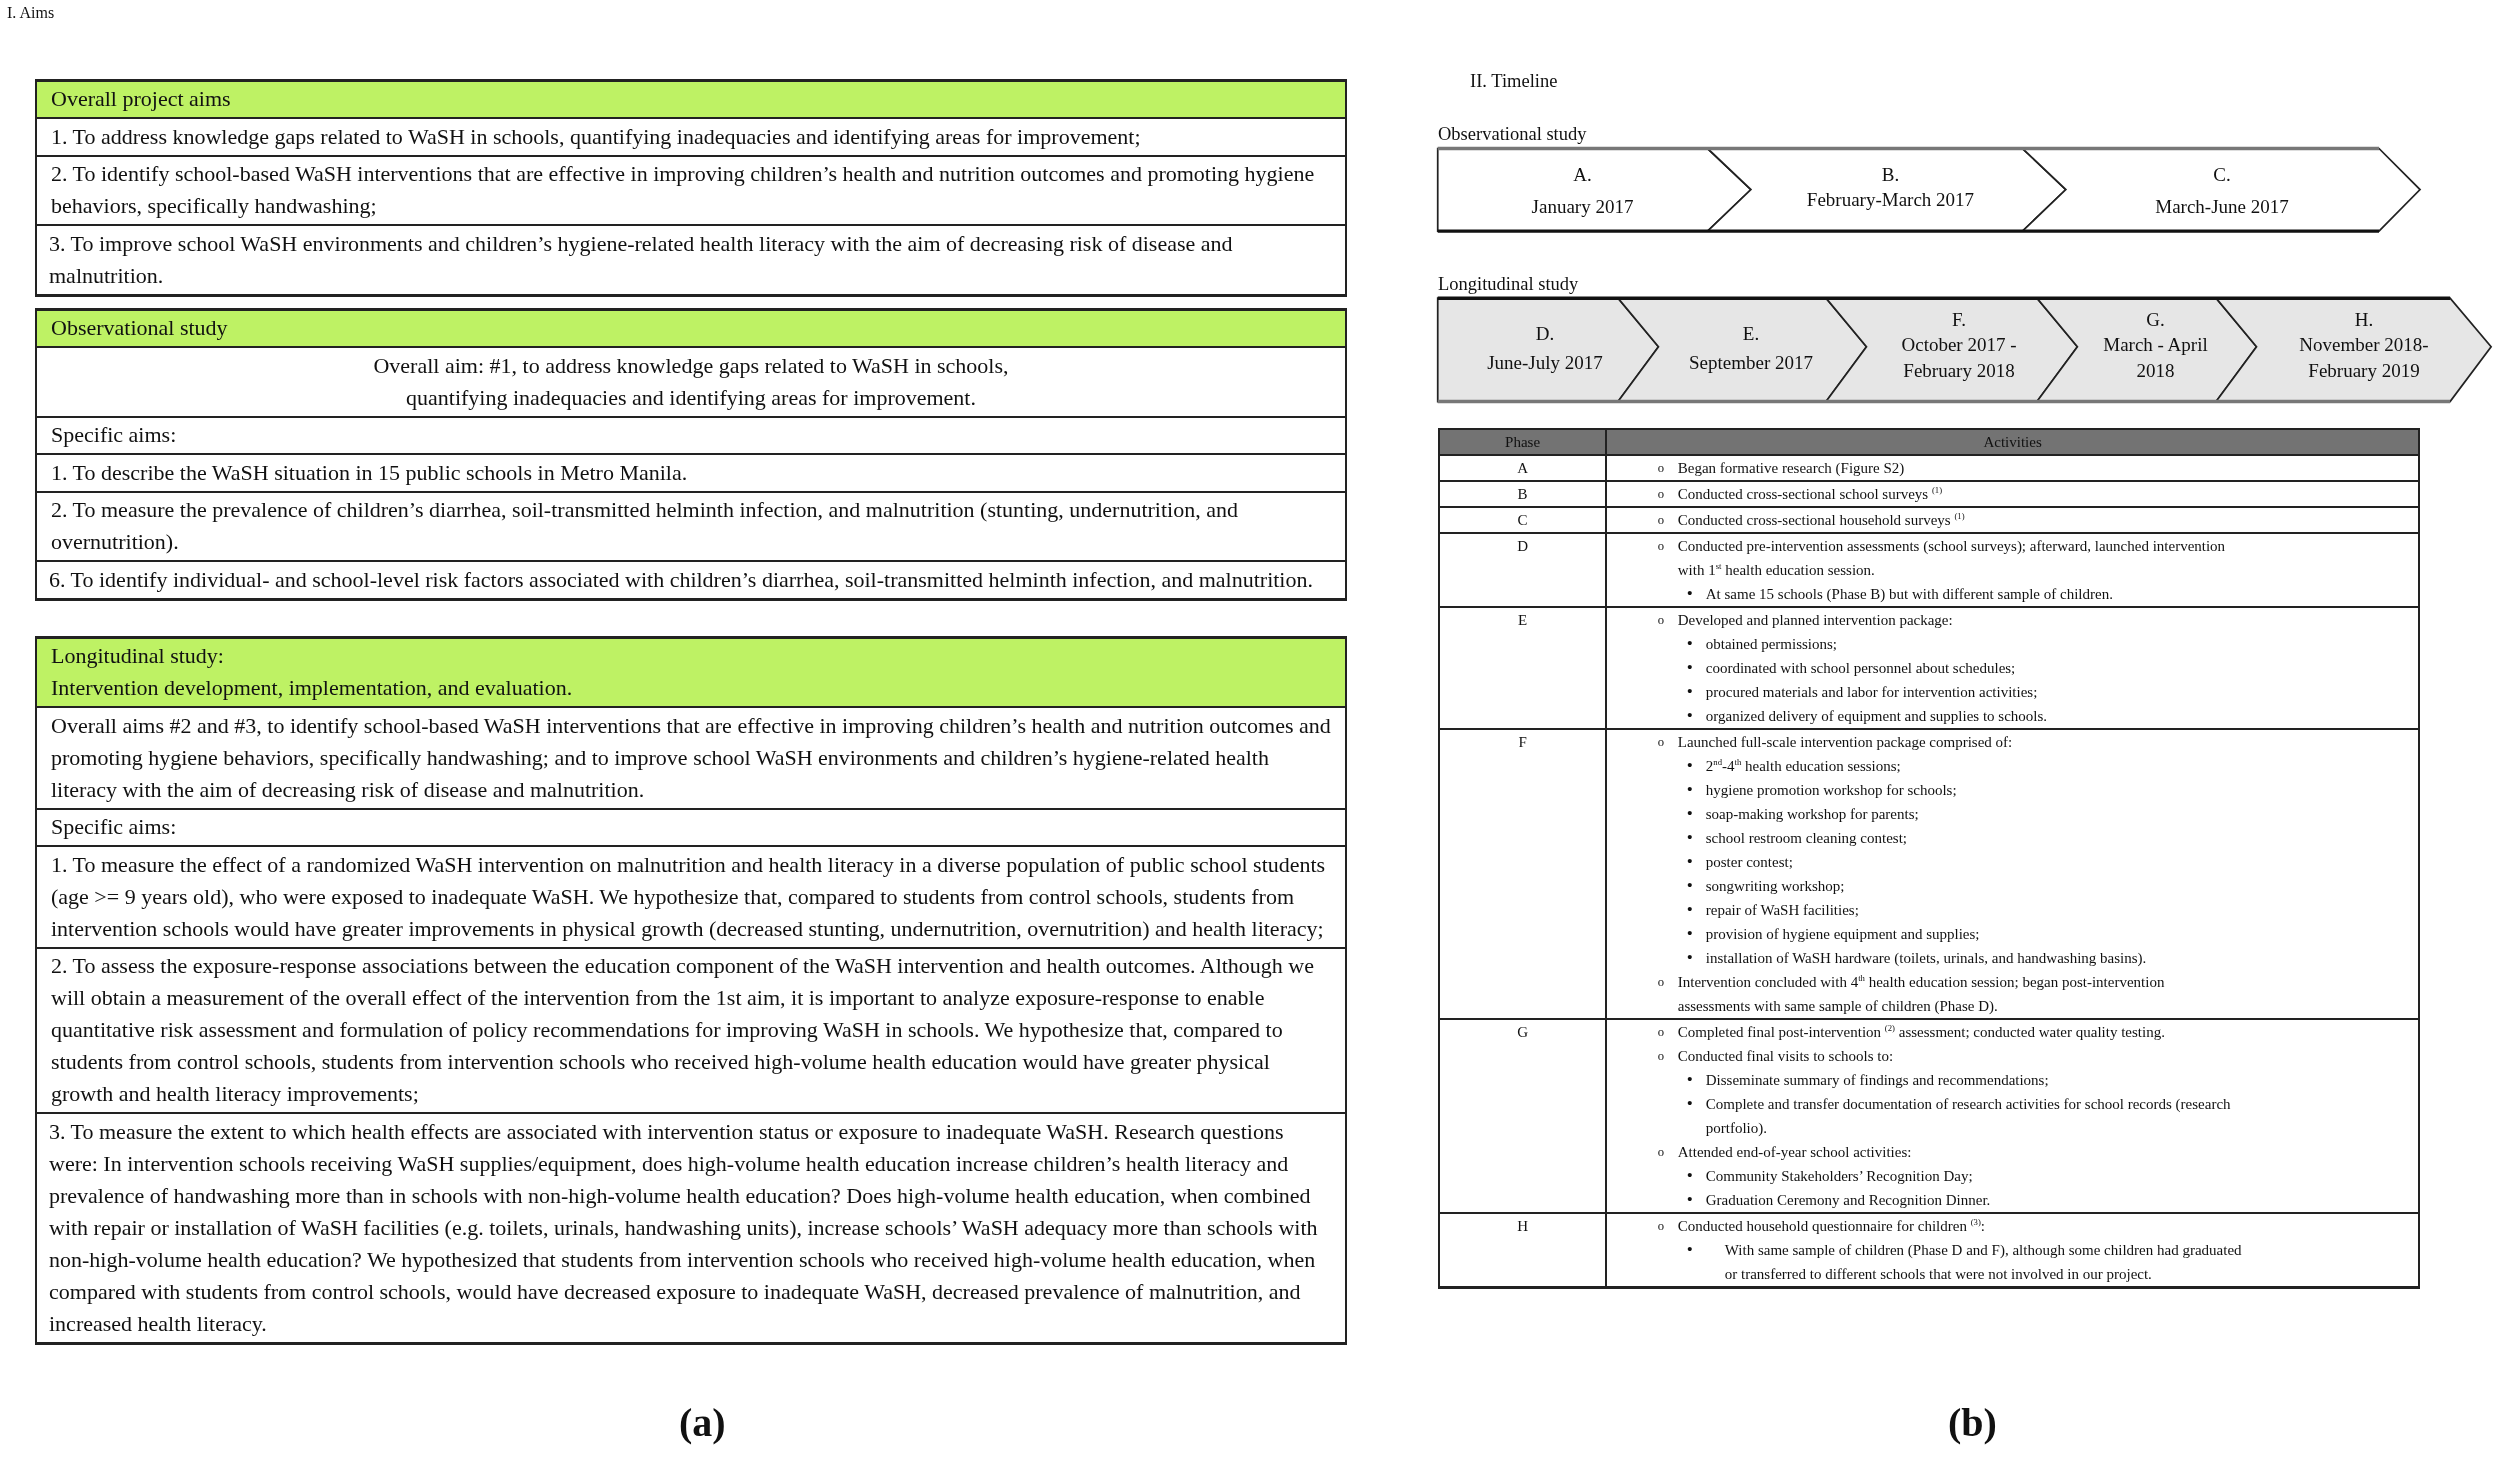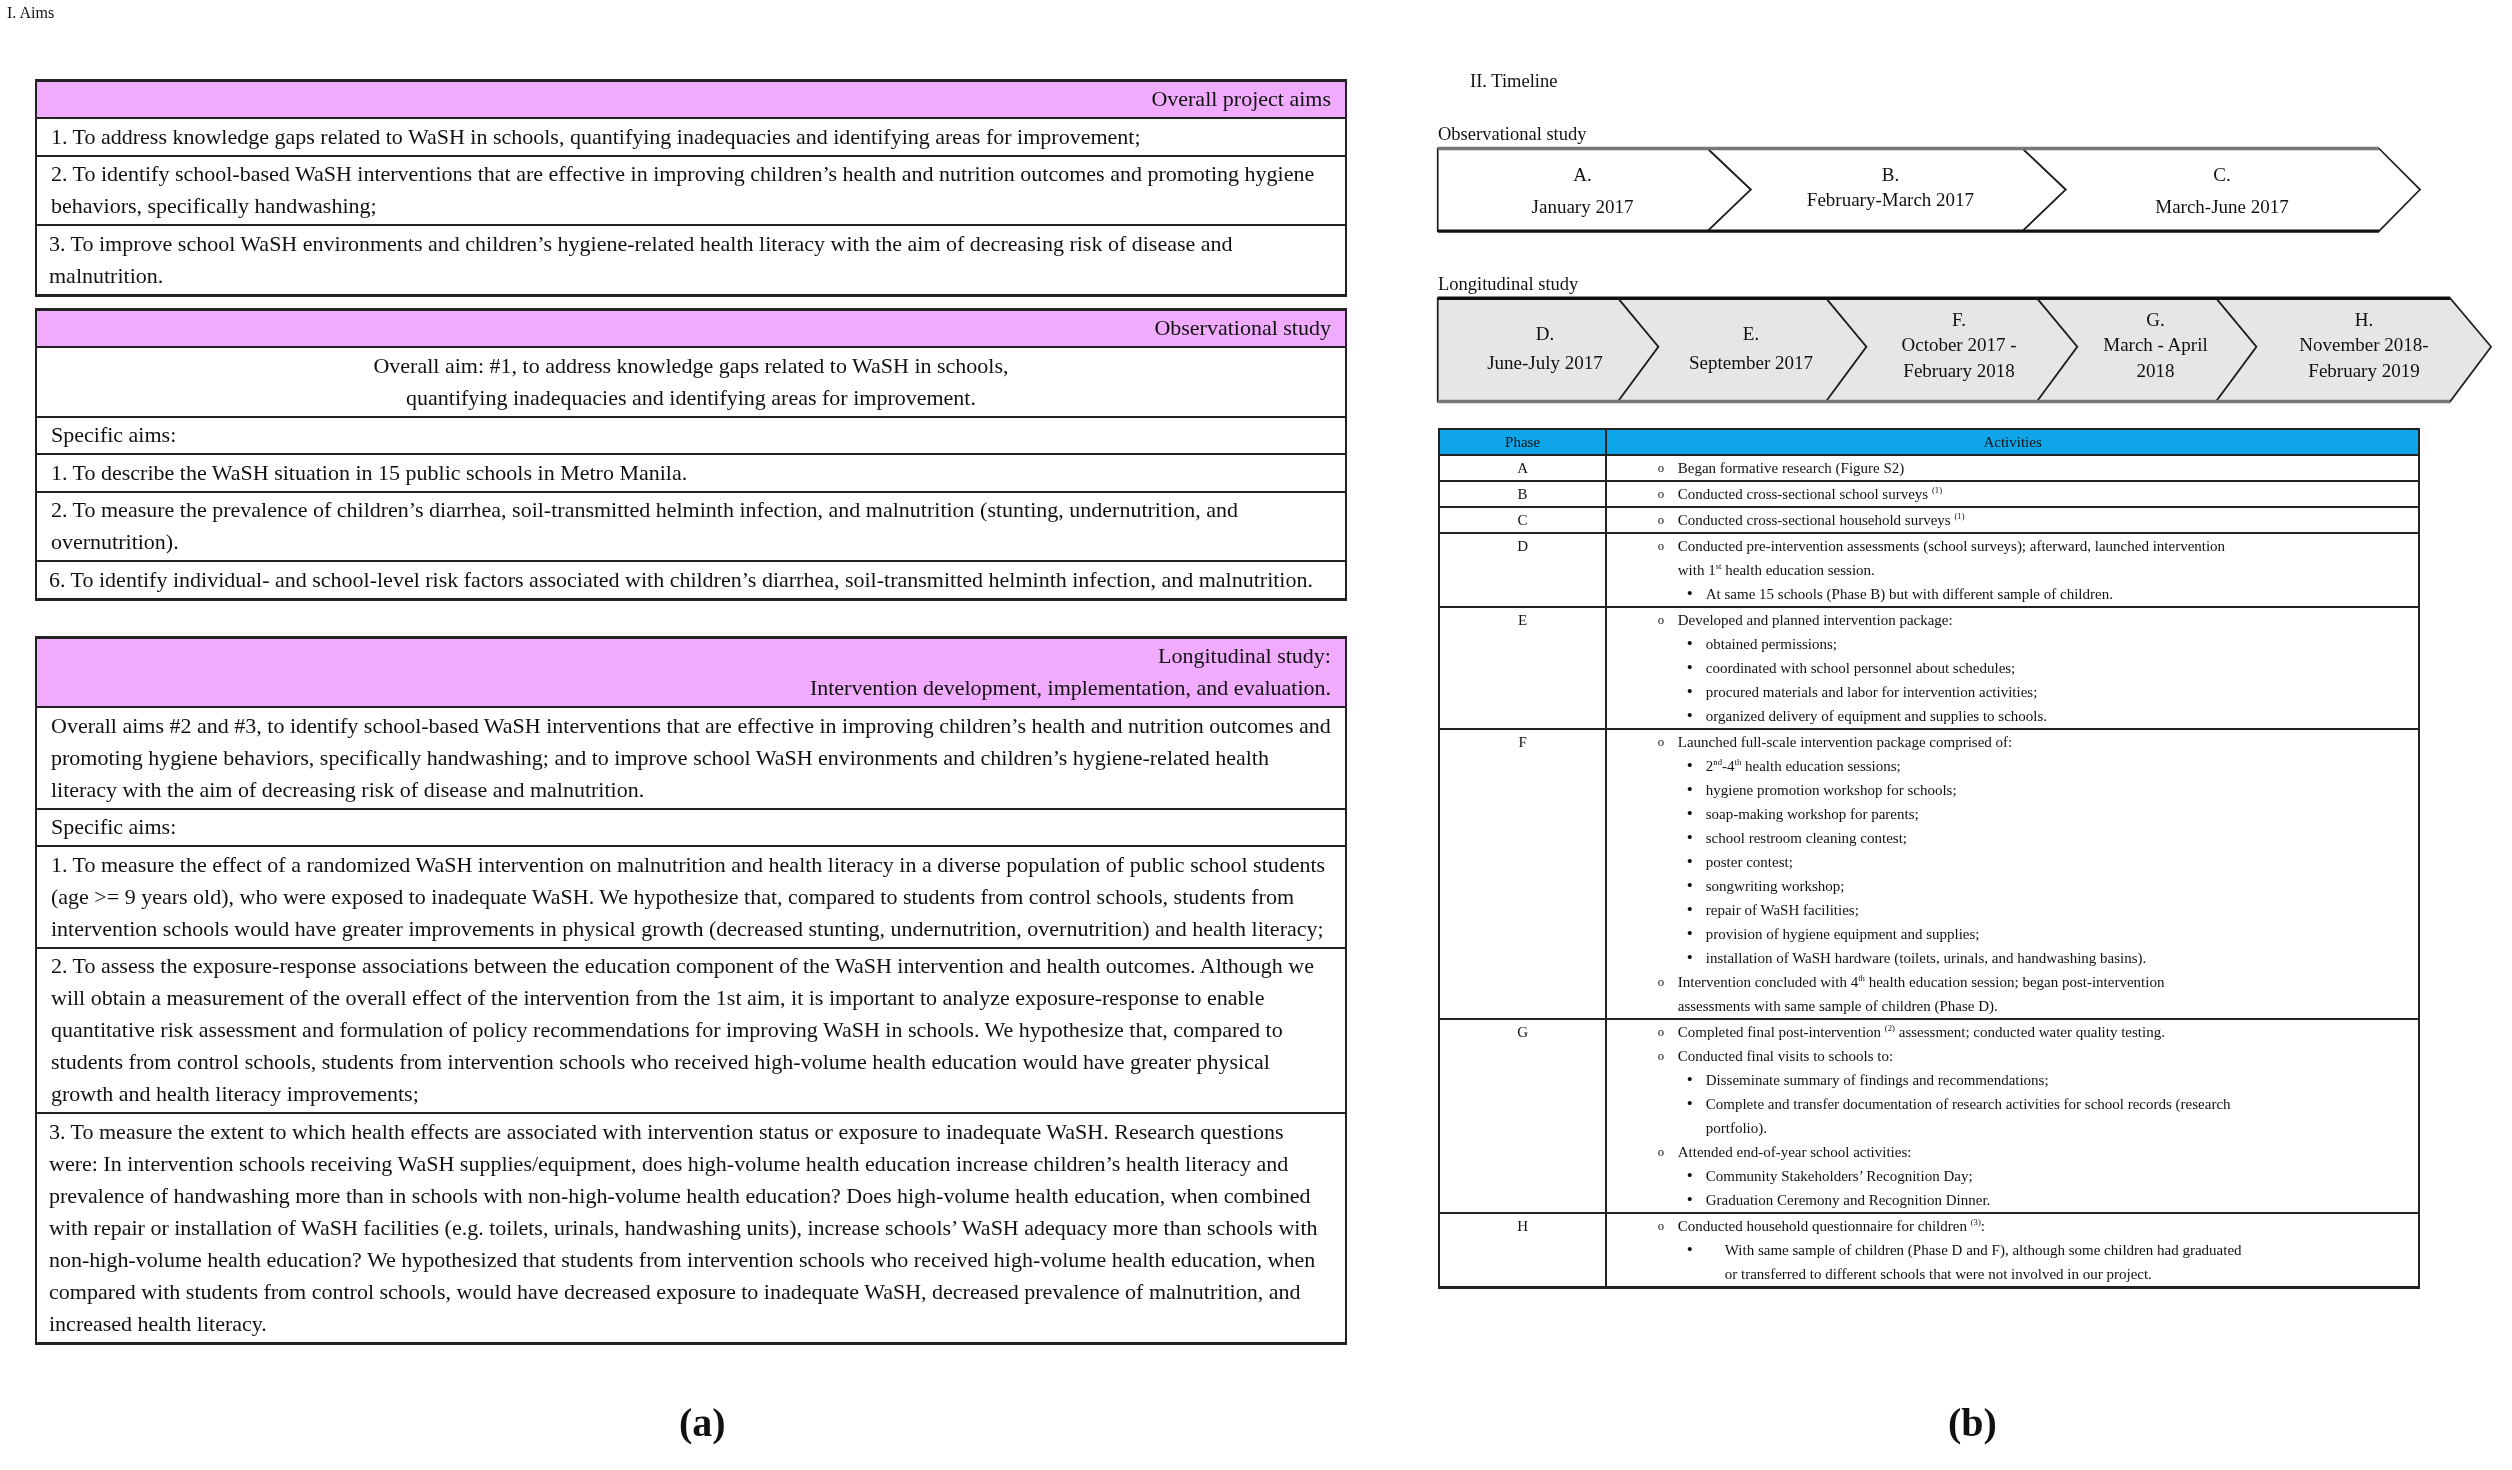--- a/index.html
+++ b/index.html
@@ -6,34 +6,34 @@
   body{width:2512px;height:1470px;position:relative;overflow:hidden;
        font-family:"Liberation Serif","DejaVu Serif",serif;color:#111;}
   .abs{position:absolute;}
   .section-title{font-size:16px;}
   .fig-label{font-size:40px;font-weight:bold;}
   
   table.aims{position:absolute;left:35px;width:1312px;border-collapse:collapse;
              font-size:22px;line-height:32px;}
   table.aims td{border:2.3px solid #222;border-left:2.9px solid #222;border-right:2.9px solid #222;
                 padding:1.2px 14px 2.3px 14px;vertical-align:top;}
-  table.aims td.hdr{background:#f0abfc;text-align:right;}
+  table.aims td.hdr{background:#bef264;text-align:left;}
   table.aims td.ctr{text-align:center;}
   table.aims tr:first-child td{border-top:3.5px solid #222;}
   table.aims tr:last-child td{border-bottom:3.5px solid #222;padding-left:12px;}
   
   .tl-label{font-size:18.5px;}
   svg.chev{position:absolute;overflow:visible;}
   .chev-text{position:absolute;text-align:center;font-size:19px;line-height:25.4px;}
   
   table.acts{position:absolute;left:1438px;top:428px;width:982px;border-collapse:collapse;
              font-size:15px;line-height:24px;}
   table.acts td{border:2.3px solid #222;vertical-align:top;padding:0 4.6px;}
   table.acts td.phase{width:156px;text-align:center;}
-  table.acts tr.head td{background:#0ea5e9;text-align:center;border-top:2.9px solid #222;}
+  table.acts tr.head td{background:#737373;text-align:center;border-top:2.9px solid #222;}
   table.acts tr:last-child td{border-bottom:3.5px solid #222;}
   .l1{position:relative;padding-left:66px;}
   .l1::before{content:"o";position:absolute;left:46px;top:0;font-size:12.7px;}
   .l2{position:relative;padding-left:94px;}
   .l2::before{content:"\2022";position:absolute;left:75px;top:0;font-size:17.3px;}
   .l2b{position:relative;padding-left:113px;}
   .l2b::before{content:"\2022";position:absolute;left:75px;top:0;font-size:17.3px;}
   .cont1{padding-left:66px;}
   .cont2b{padding-left:113px;}
   sup{font-size:8.7px;line-height:0;}

